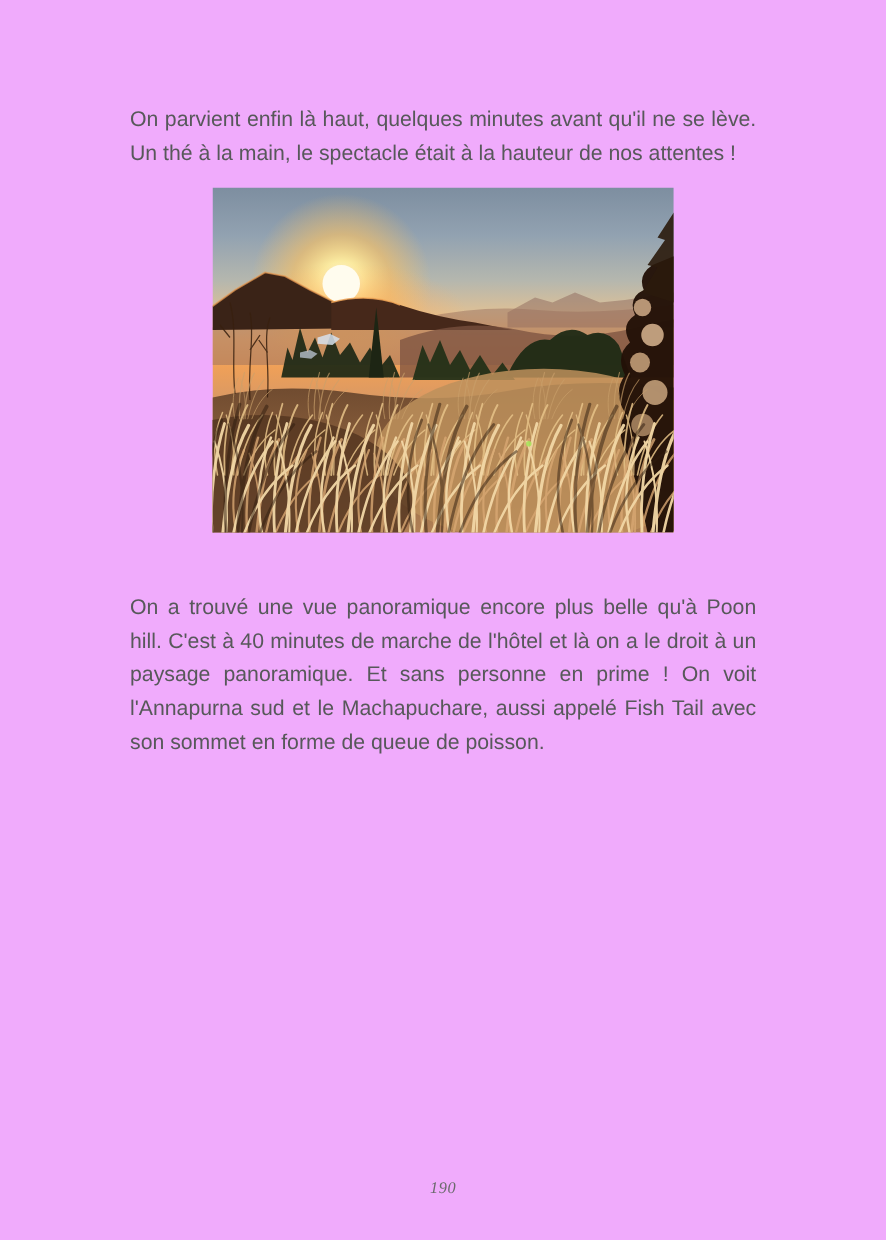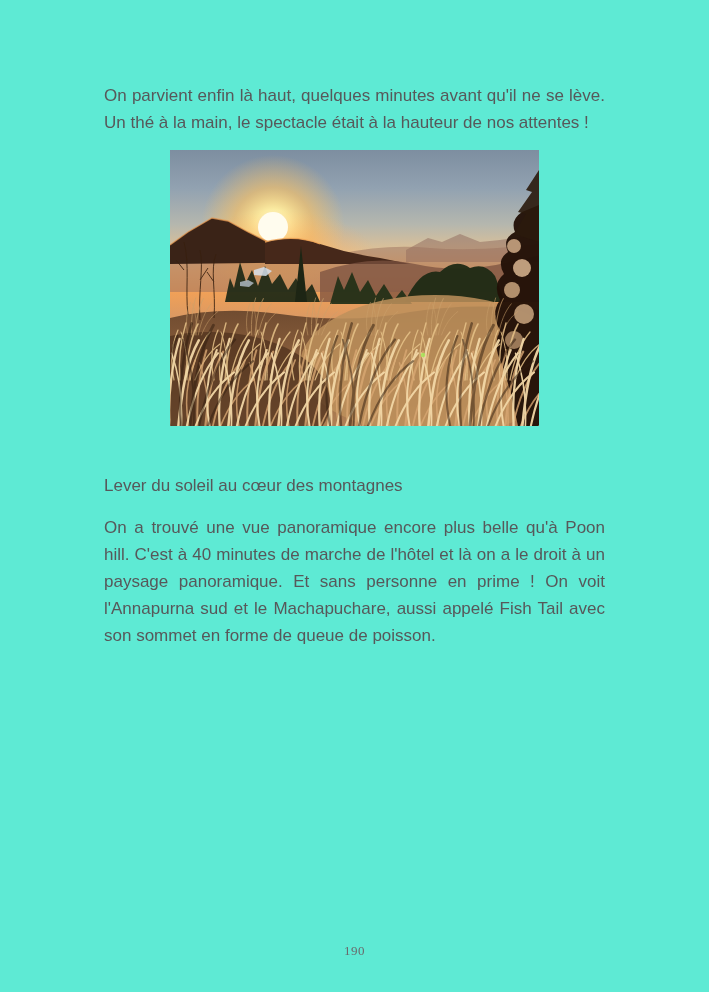--- a/index.html
+++ b/index.html
@@ -2,21 +2,21 @@
 <html lang="fr"><head>
 <meta charset="utf-8">
 <style>
   html, body {
     margin: 0; padding: 0;
     background: #ffffff;
   }
   .page {
     position: relative;
     width: 709px; height: 992px;
-    background: #5eead4;
+    background: #f0abfc;
     overflow: hidden;
     font-family: "Liberation Sans", "DejaVu Sans", sans-serif;
   }
   .content {
     padding: 82px 104px 0 104px;
     color: #57585a;
     font-size: 17px;
     line-height: 27px;
   }
   .content p {
@@ -42,20 +42,21 @@
     position: absolute;
     left: 0; bottom: 33px;
     width: 100%;
     text-align: center;
   }
   .page-number {
     font-family: "Liberation Serif", "DejaVu Serif", serif;
     font-size: 13px;
     color: #6a6a6c;
     letter-spacing: 0.5px;
+    font-style: italic;
   }
 </style>
 </head>
 <body>
 
 <div class="page">
   <article class="content">
 
     <p class="intro">On parvient enfin là haut, quelques minutes avant qu'il ne se lève. Un thé à la main, le spectacle était à la hauteur de nos attentes !</p>
 
@@ -183,21 +184,20 @@
         <g stroke="#2f1c0e" opacity="0.5">
           <use href="#tuft" transform="translate(20,168) scale(1.8)"></use>
           <use href="#tuft" transform="translate(180,168) scale(1.8)"></use>
           <use href="#tuft" transform="translate(300,168) scale(1.8)"></use>
         </g>
 
         <circle cx="253" cy="205" r="2.2" fill="#a8e35c" opacity="0.9"></circle>
       </svg>
     </figure>
 
-    <h3>Lever du soleil au cœur des montagnes</h3>
 
 
 
     <p>On a trouvé une vue panoramique encore plus belle qu'à Poon hill. C'est à 40 minutes de marche de l'hôtel et là on a le droit à un paysage panoramique. Et sans personne en prime ! On voit l'Annapurna sud et le Machapuchare, aussi appelé Fish Tail avec son sommet en forme de queue de poisson.</p>
 
   </article>
 
   <footer class="page-footer">
     <span class="page-number">190</span>
   </footer>

